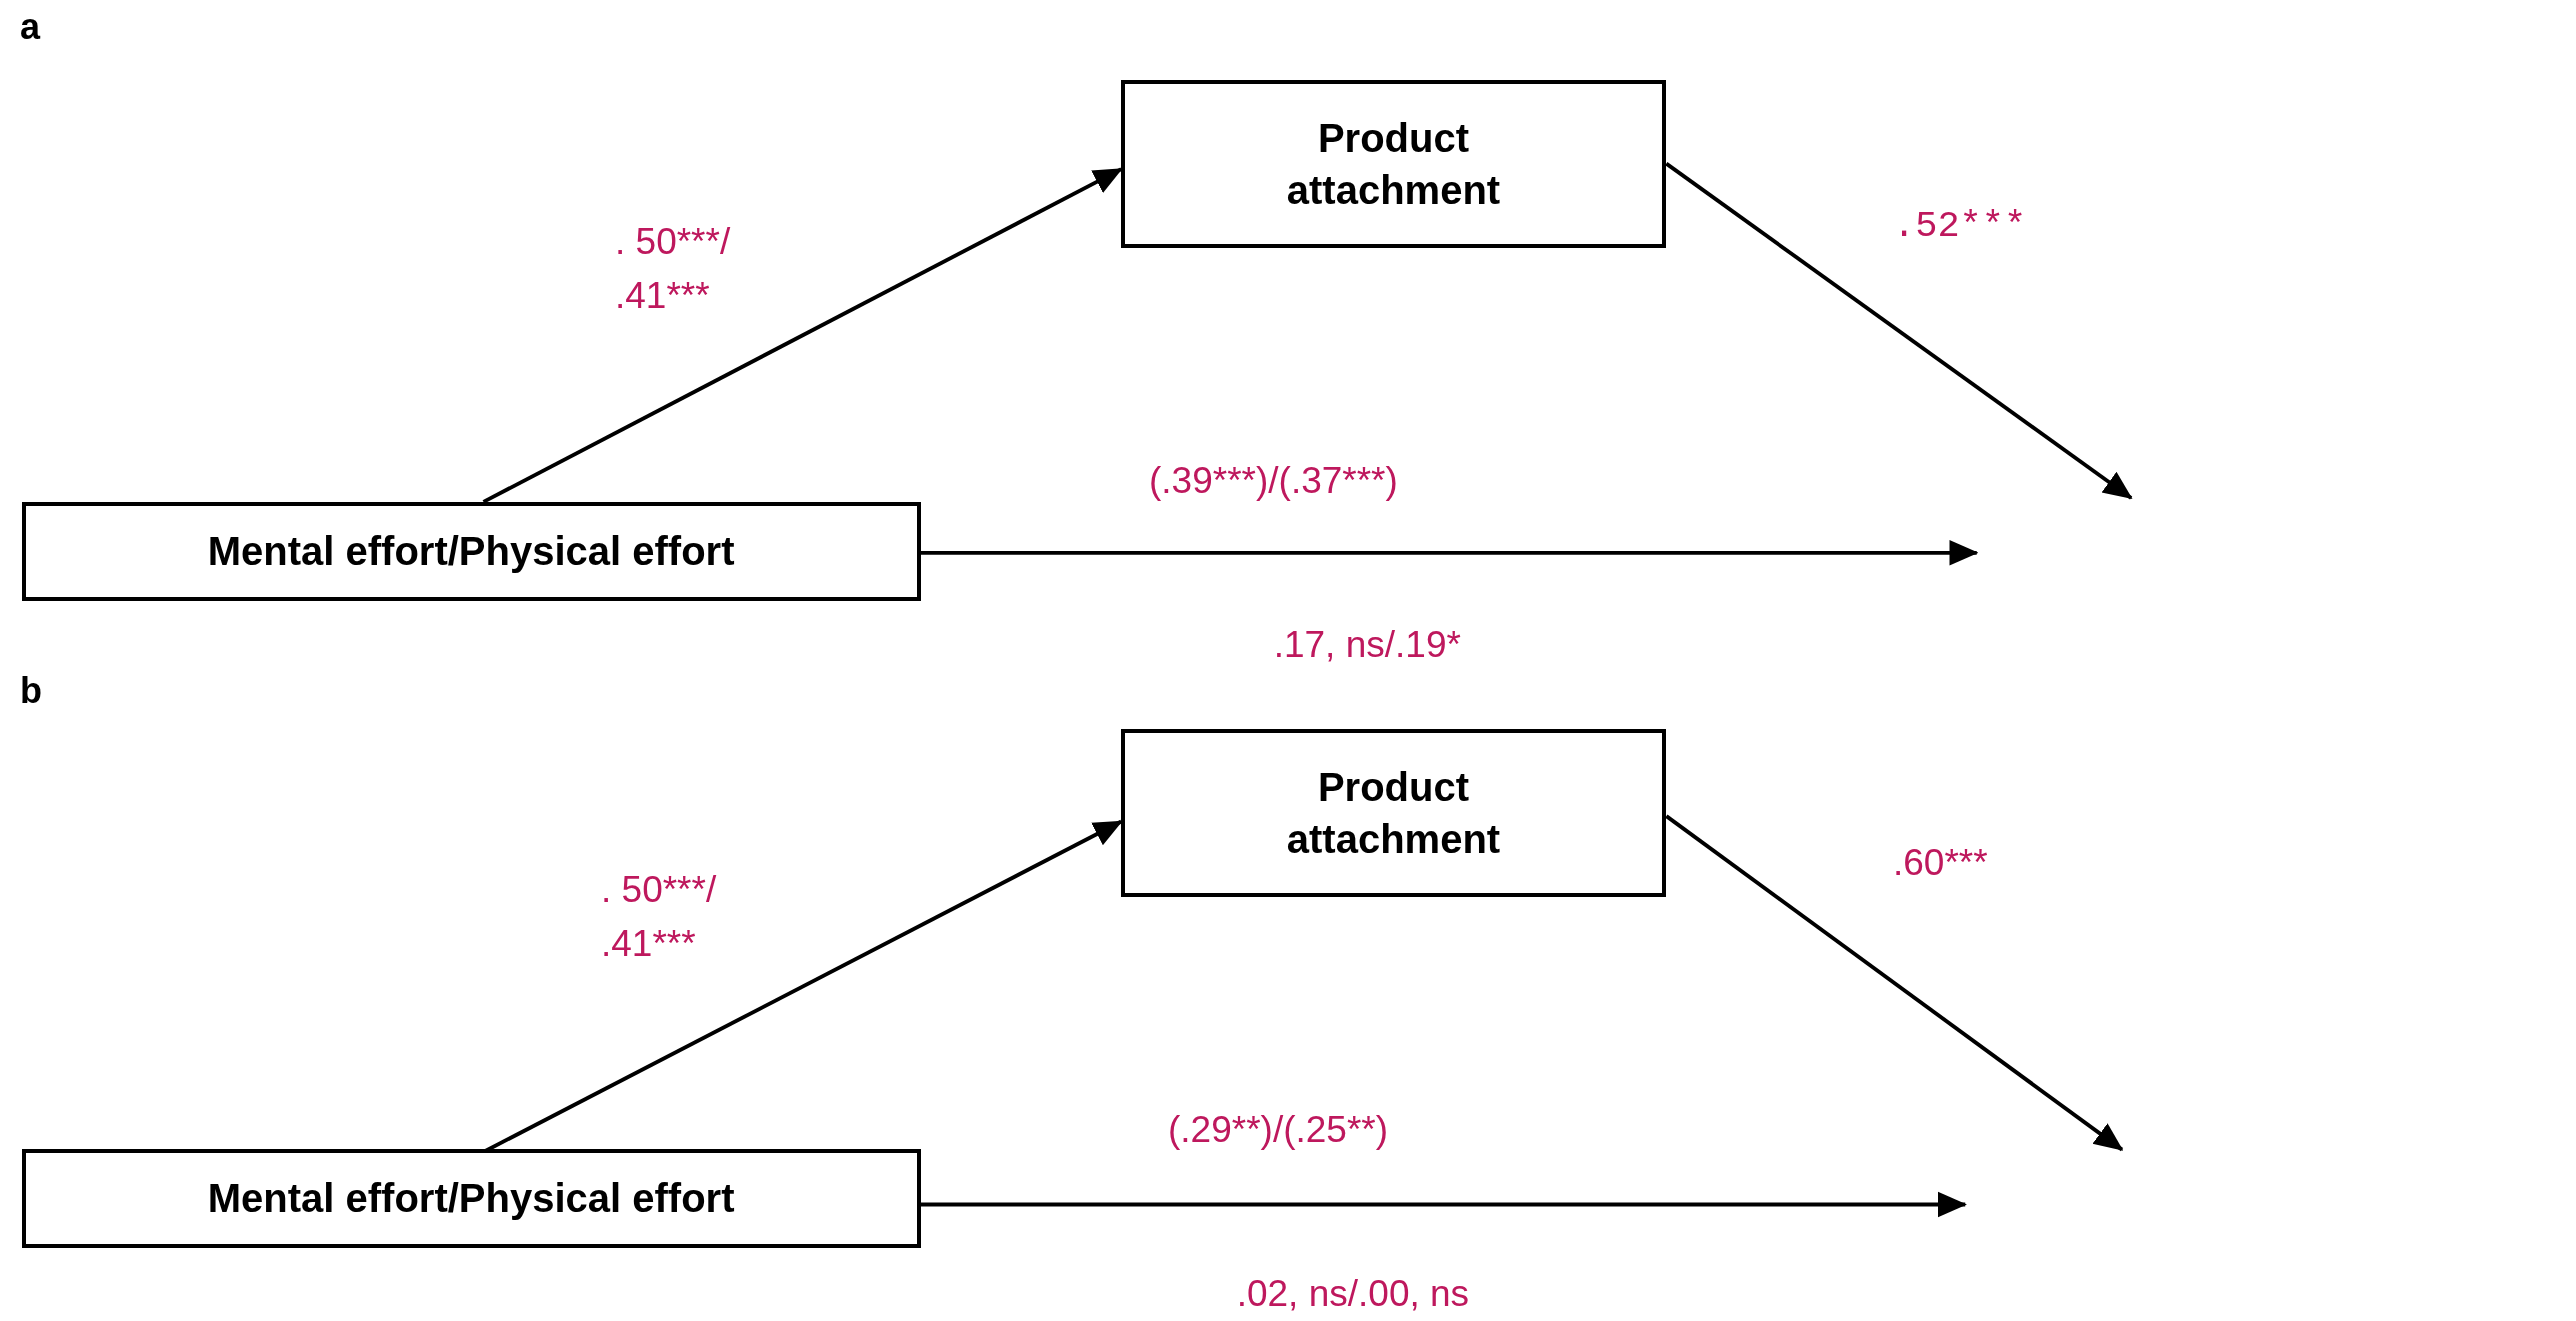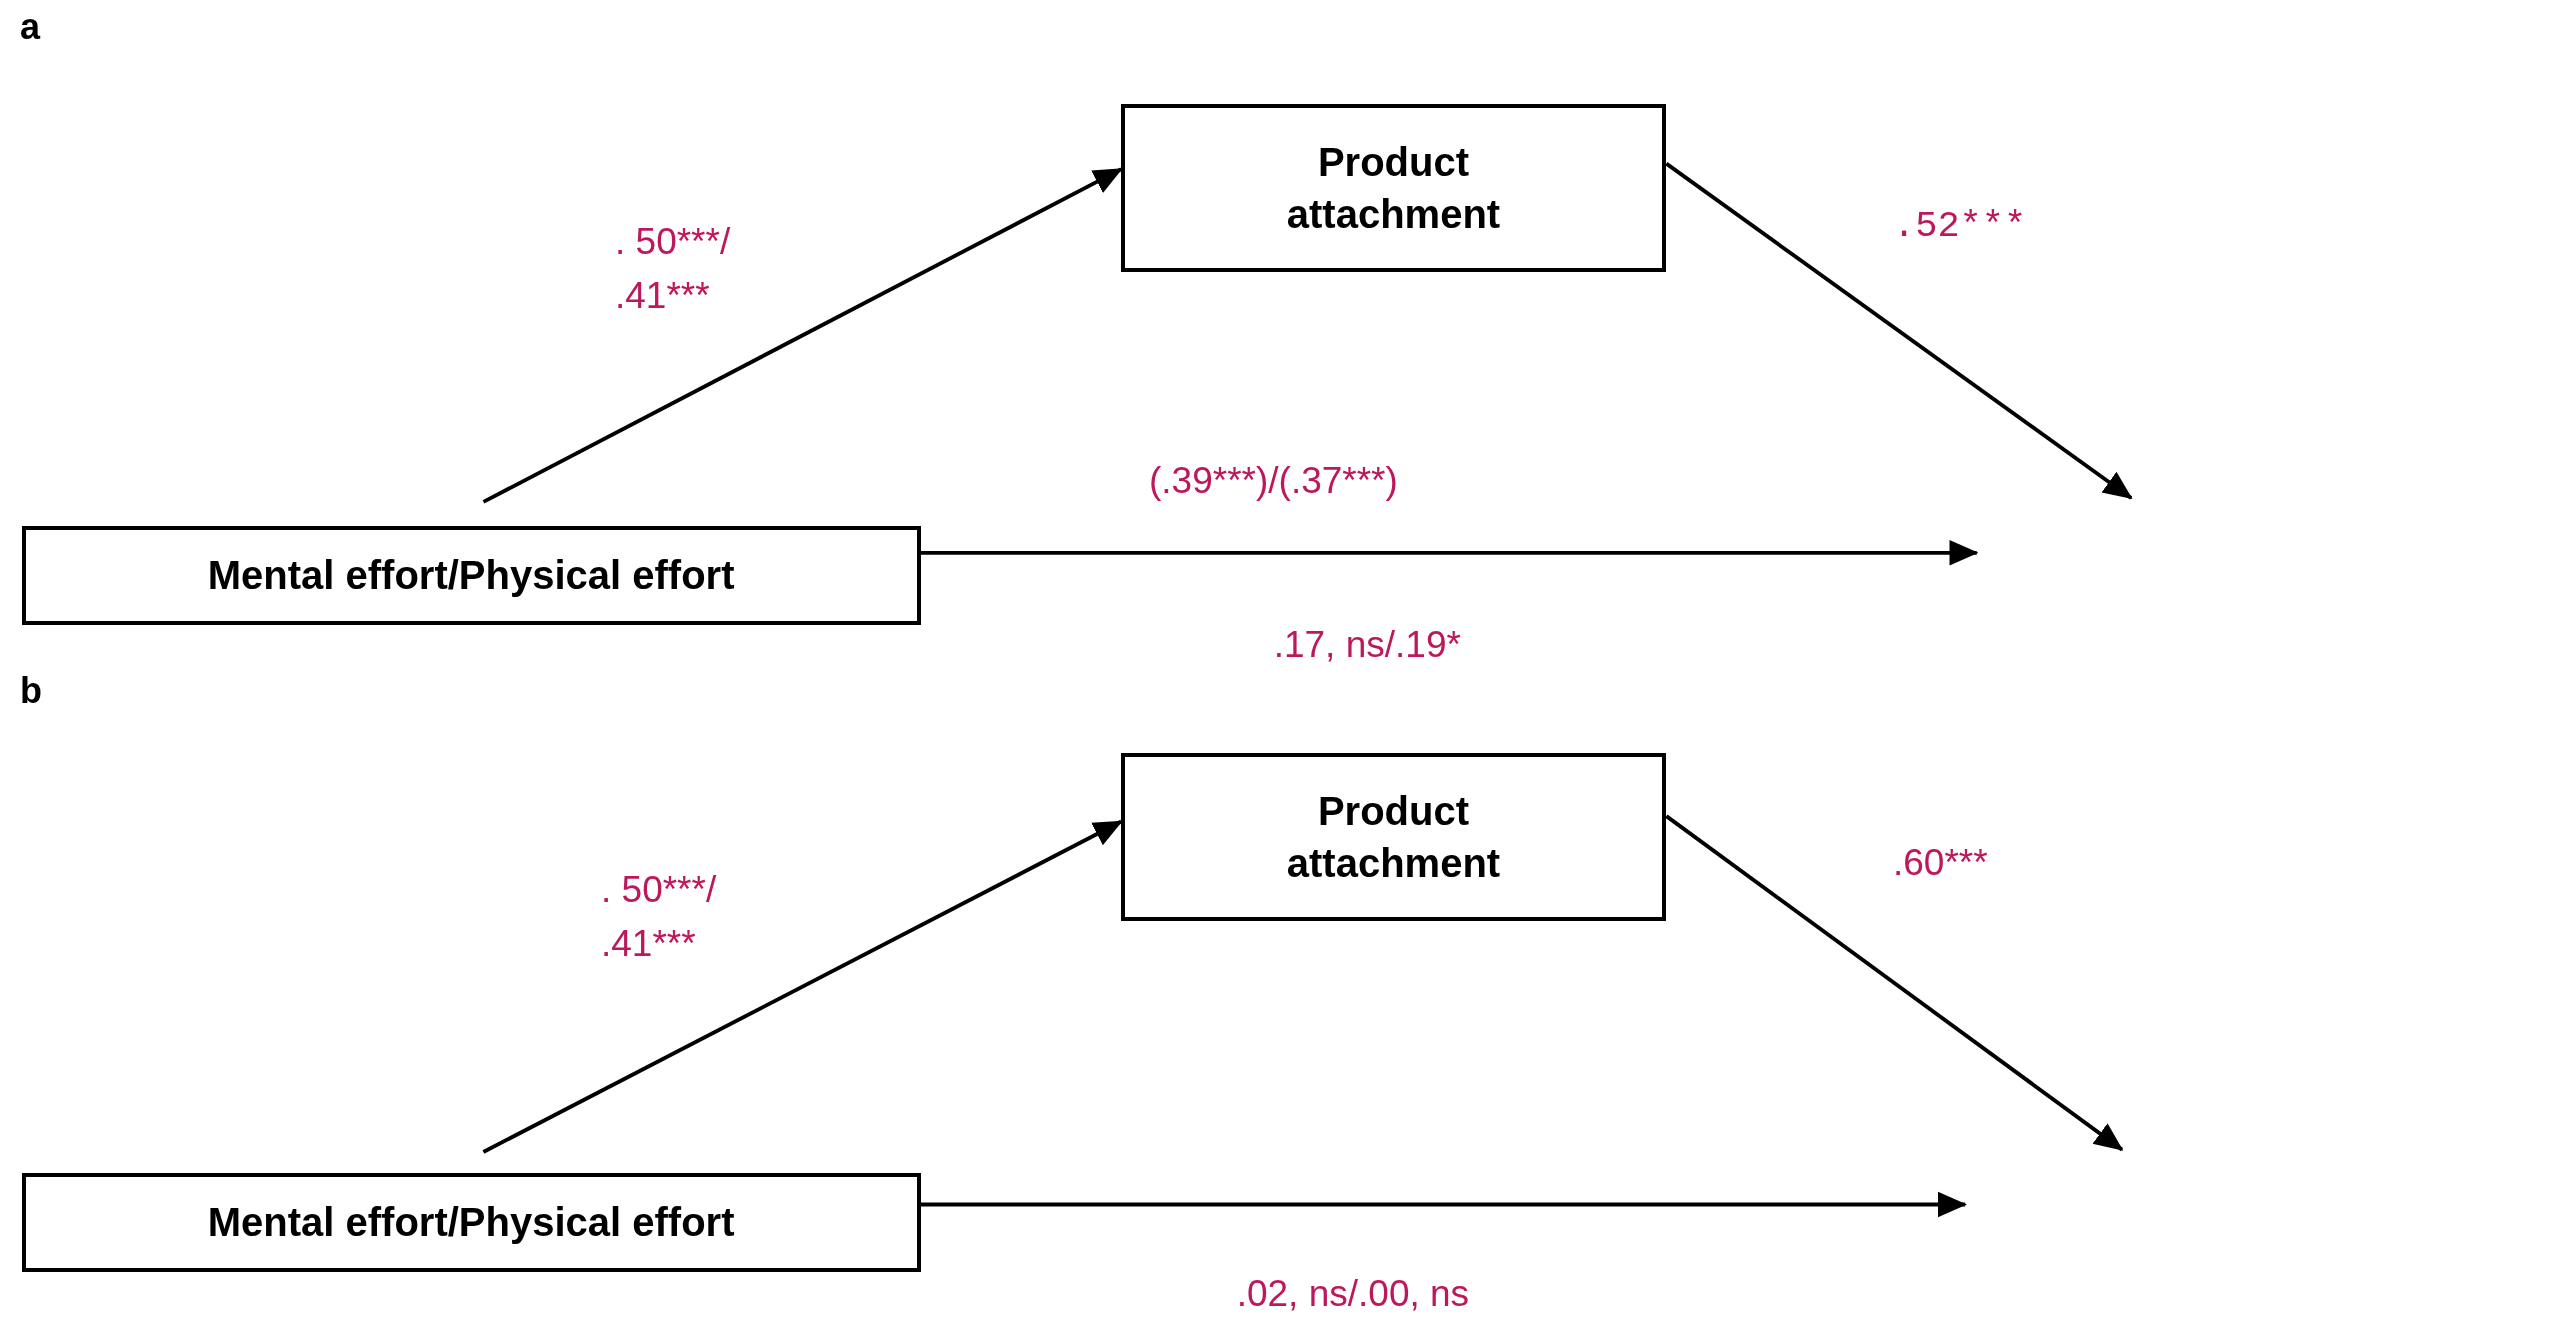--- a/index.html
+++ b/index.html
@@ -40,21 +40,20 @@
 
   .node-box {
     position: absolute;
     box-sizing: border-box;
     border: 4.6px solid #000000;
     background: #ffffff;
     display: flex;
     align-items: center;
     justify-content: center;
     text-align: center;
-    margin-top: 24px;
   }
   .node-text {
     font-size: 40px;
     font-weight: bold;
     line-height: 1.18;
     color: #000000;
     white-space: pre-line;
   }
   .node-text.two-line { line-height: 1.30; }
 
@@ -159,20 +158,21 @@
       <span class="node-text">Mental effort/Physical effort</span>
     </div>
 
 
     <div class="path-label" style="left:601px; top:202px; width:232px; text-align:left;">. 50***/</div>
 
     <div class="path-label" style="left:601px; top:256px; width:232px; text-align:left;">.41***</div>
 
     <div class="path-label" style="left:1893px; top:175px; width:232px; text-align:left;">.60***</div>
 
+    <div class="path-label" style="left:1168px; top:442px; width:571px; text-align:left;">(.29**)/(.25**)</div>
 
     <div class="path-label" style="left:1175px; top:558px; width:618px; text-align:left;">
       <span>.02, </span><span class="ital">ns</span><span>/.00, </span><span class="ital">ns</span>
     </div>
   </div>
 
 </div>
 
 
 </body></html>

